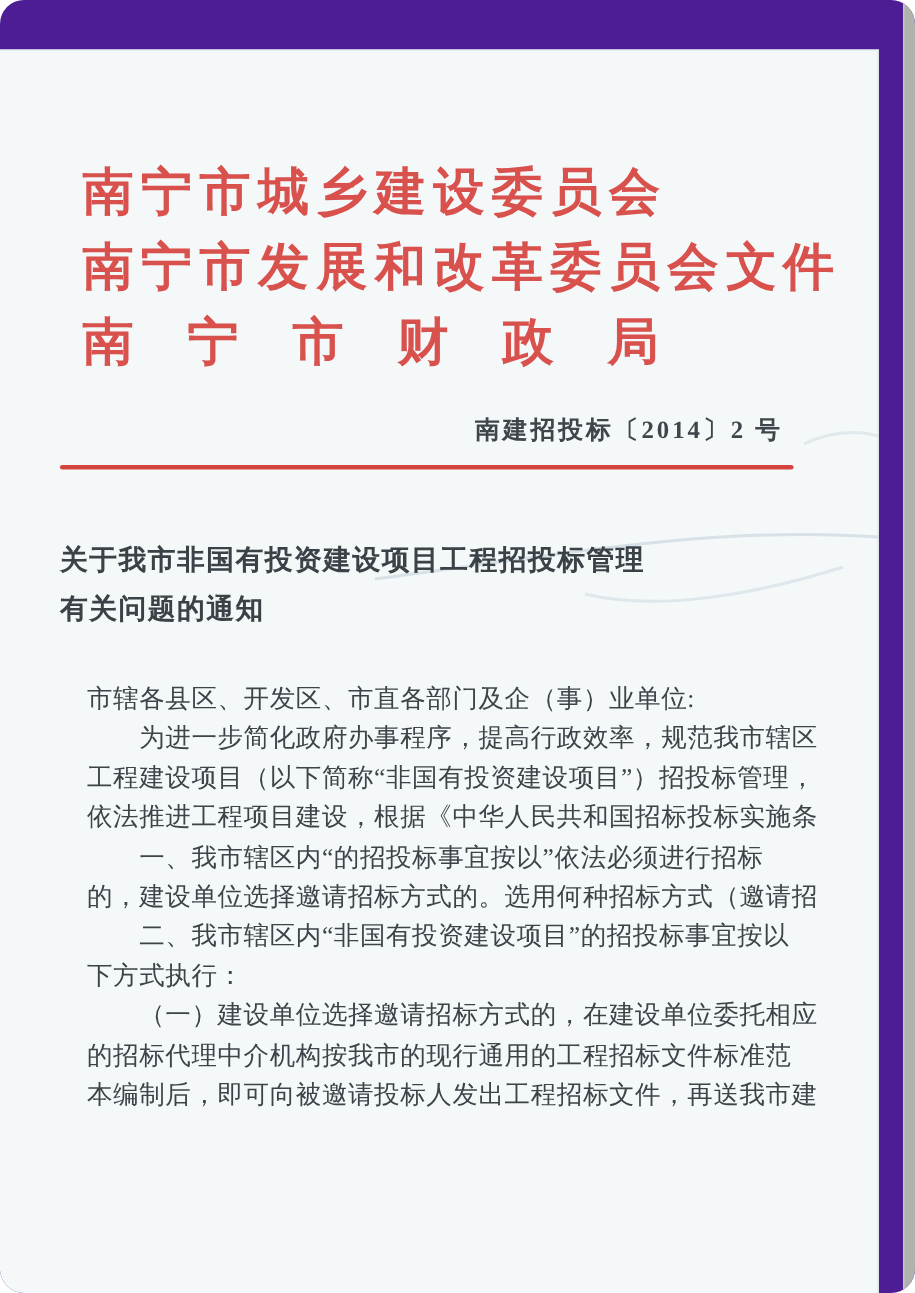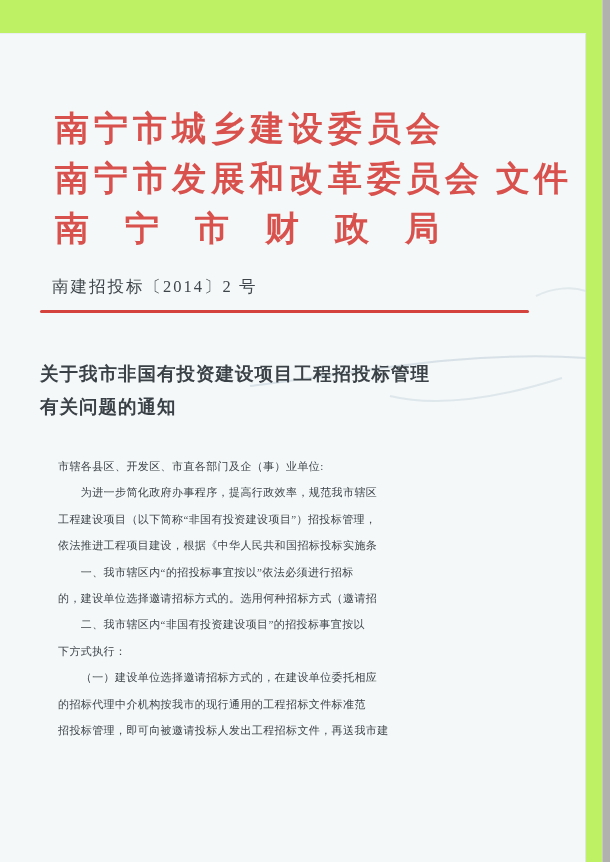--- a/index.html
+++ b/index.html
@@ -1,23 +1,24 @@
 <!DOCTYPE html>
 <html><head>
 <meta charset="utf-8">
 <style>
   * { margin: 0; padding: 0; box-sizing: border-box; }
   html, body { background: #ffffff; }
   .page {
     position: relative;
     width: 610px;
     height: 862px;
-    background: #bef264;
+    background: #4c1d95;
     overflow: hidden;
     font-family: "Liberation Serif", "DejaVu Serif", serif;
+    border-radius: 16px;
   }
   
   .edge-strip {
     position: absolute;
     top: 0; right: 0;
     width: 8px; height: 862px;
     background: #b1b1ad;
     border-left: 1px solid #c6c6c2;
   }
   
@@ -41,31 +42,32 @@
     position: absolute;
     left: 0;
     color: #d9514d;
     font-weight: bold;
     font-size: 34px;
     line-height: 34px;
     white-space: nowrap;
   }
   .org-line.l1 { top: 78px;  letter-spacing: 5px; }
   .org-line.l2 { top: 128px; letter-spacing: 5px; }
-  .org-line.l2 .doc-type { margin-left: 12px; letter-spacing: 4px; }
+  .org-line.l2 .doc-type { letter-spacing: 4px; }
   .org-line.l3 { top: 178px; letter-spacing: 36px; }
   
   .doc-number {
     position: absolute;
-    left: 52px; top: 242px;
+    left: 33px; top: 242px;
     width: 489px;
-    text-align: left;
+    text-align: right;
     font-size: 16.5px;
     letter-spacing: 2px;
     color: #3f464b;
+    font-weight: bold;
   }
   
   .red-rule {
     position: absolute;
     left: 40px; top: 276px;
     width: 489px; height: 3px;
     background: #d4433d;
     border-radius: 2px;
   }
   
@@ -78,21 +80,21 @@
     font-weight: bold;
     color: #3b4247;
     line-height: 33px;
     letter-spacing: 1px;
   }
   
   .body-text {
     position: absolute;
     left: 58px; top: 419px;
     width: 462px;
-    font-size: 11px;
+    font-size: 17px;
     line-height: 26.4px;
     color: #3d4449;
     letter-spacing: 0.4px;
   }
   .body-line { white-space: nowrap; }
 </style>
 </head>
 <body>
 
 <div class="page">
@@ -128,17 +130,17 @@
         <div class="body-line">市辖各县区、开发区、市直各部门及企（事）业单位:</div>
         <div class="body-line">　　为进一步简化政府办事程序，提高行政效率，规范我市辖区</div>
         <div class="body-line">工程建设项目（以下简称“非国有投资建设项目”）招投标管理，</div>
         <div class="body-line">依法推进工程项目建设，根据《中华人民共和国招标投标实施条</div>
         <div class="body-line">　　一、我市辖区内“的招投标事宜按以”依法必须进行招标</div>
         <div class="body-line">的，建设单位选择邀请招标方式的。选用何种招标方式（邀请招</div>
         <div class="body-line">　　二、我市辖区内“非国有投资建设项目”的招投标事宜按以</div>
         <div class="body-line">下方式执行：</div>
         <div class="body-line">　　（一）建设单位选择邀请招标方式的，在建设单位委托相应</div>
         <div class="body-line">的招标代理中介机构按我市的现行通用的工程招标文件标准范</div>
-        <div class="body-line">招投标管理，即可向被邀请投标人发出工程招标文件，再送我市建</div>
+        <div class="body-line">本编制后，即可向被邀请投标人发出工程招标文件，再送我市建</div>
       </div>
 
   </div>
 </div>
 
 </body></html>

